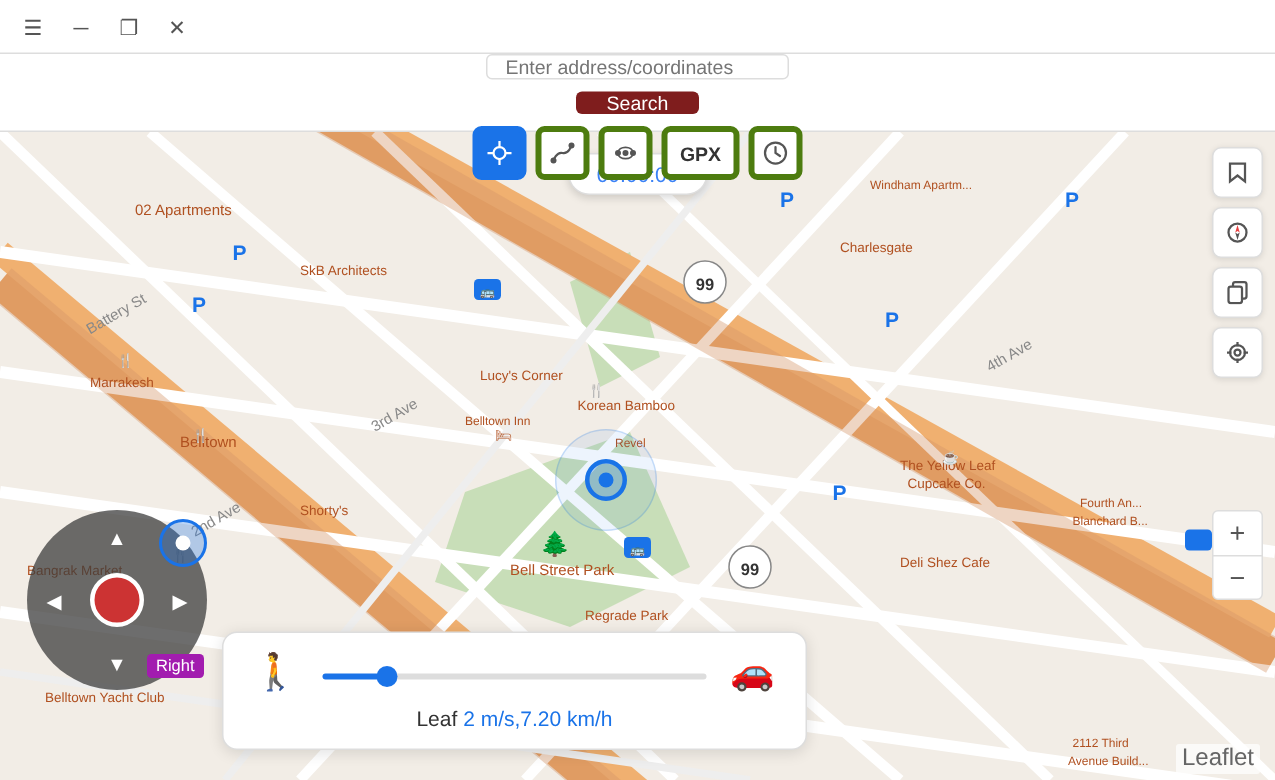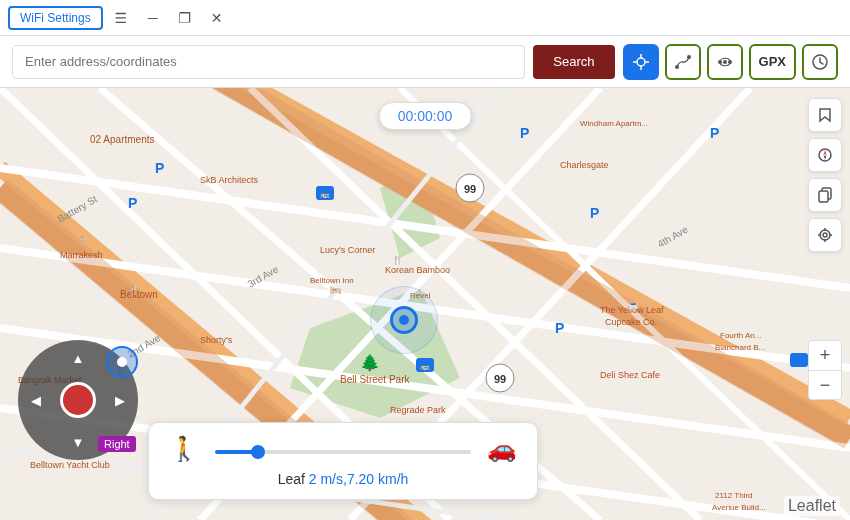--- a/index.html
+++ b/index.html
@@ -35,35 +35,36 @@
     #searchbar {
       height: 52px;
       background: #fff;
       display: flex;
       align-items: center;
       padding: 0 12px;
       gap: 8px;
       border-bottom: 1px solid #ddd;
       position: relative;
       z-index: 100;
+      flex-direction: column;
     }
     #search-input {
       flex: 1; height: 34px; border: 1px solid #ddd; border-radius: 4px;
       padding: 0 12px; font-size: 13px; color: #999; outline: none;
     }
     #search-btn {
       height: 34px; padding: 0 20px; background: #7f1d1d; color: white;
       border: none; border-radius: 4px; font-size: 13px; cursor: pointer;
     }
     
     #toolbar-right {
       display: flex; align-items: center; gap: 6px;
     }
     .toolbar-icon-btn {
-      width: 36px; height: 36px; border: 2px solid #4d7c0f; border-radius: 6px;
+      width: 36px; height: 36px; border: 4px solid #4d7c0f; border-radius: 6px;
       background: white; cursor: pointer; display: flex; align-items: center; justify-content: center;
       font-size: 16px; color: #555;
     }
     #location-btn { background: #1a73e8; color: white; border-color: #1a73e8; }
     #gpx-btn { padding: 0 8px; font-size: 13px; font-weight: 600; color: #333; width: auto; }
 
     
     #map-container {
       position: relative;
       width: 850px;
@@ -204,21 +205,20 @@
       position: absolute; top: -20px; left: -20px;
       width: 68px; height: 68px; border-radius: 50%;
       background: rgba(26,115,232,0.08); border: 1px solid rgba(26,115,232,0.2);
     }
   </style>
 </head>
 <body>
 
 <div id="titlebar">
   <div id="titlebar-right">
-    <button id="wifi-settings-btn">WiFi Settings</button>
     <button class="title-btn">
       <span>☰</span>
     </button>
     <button class="title-btn">
       <span>─</span>
     </button>
     <button class="title-btn">
       <span>❐</span>
     </button>
     <button class="title-btn" id="close-btn">

